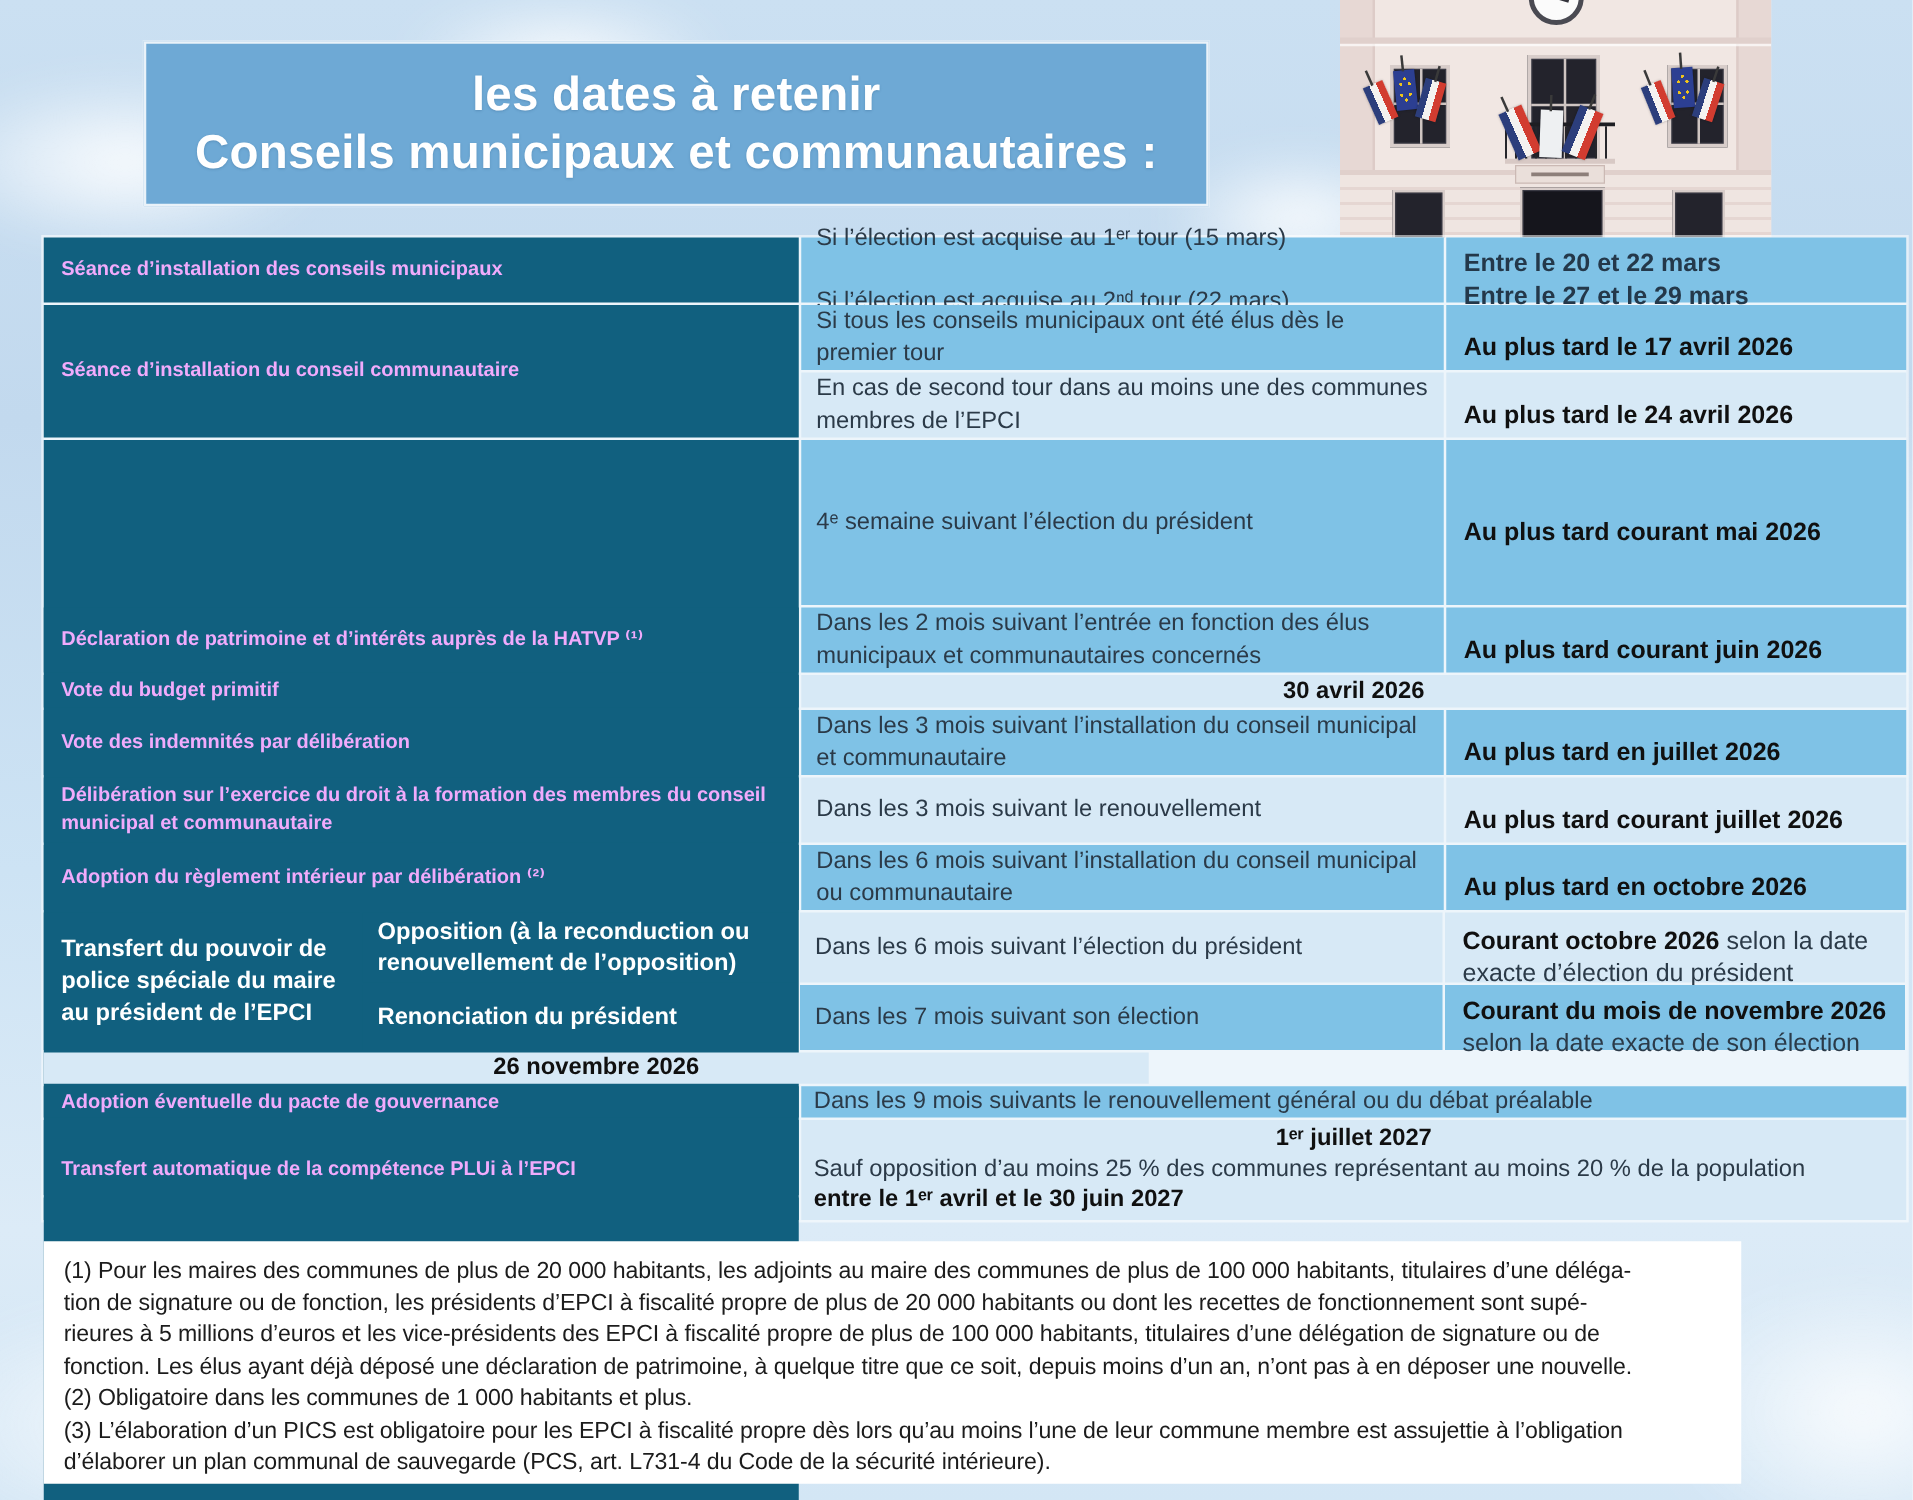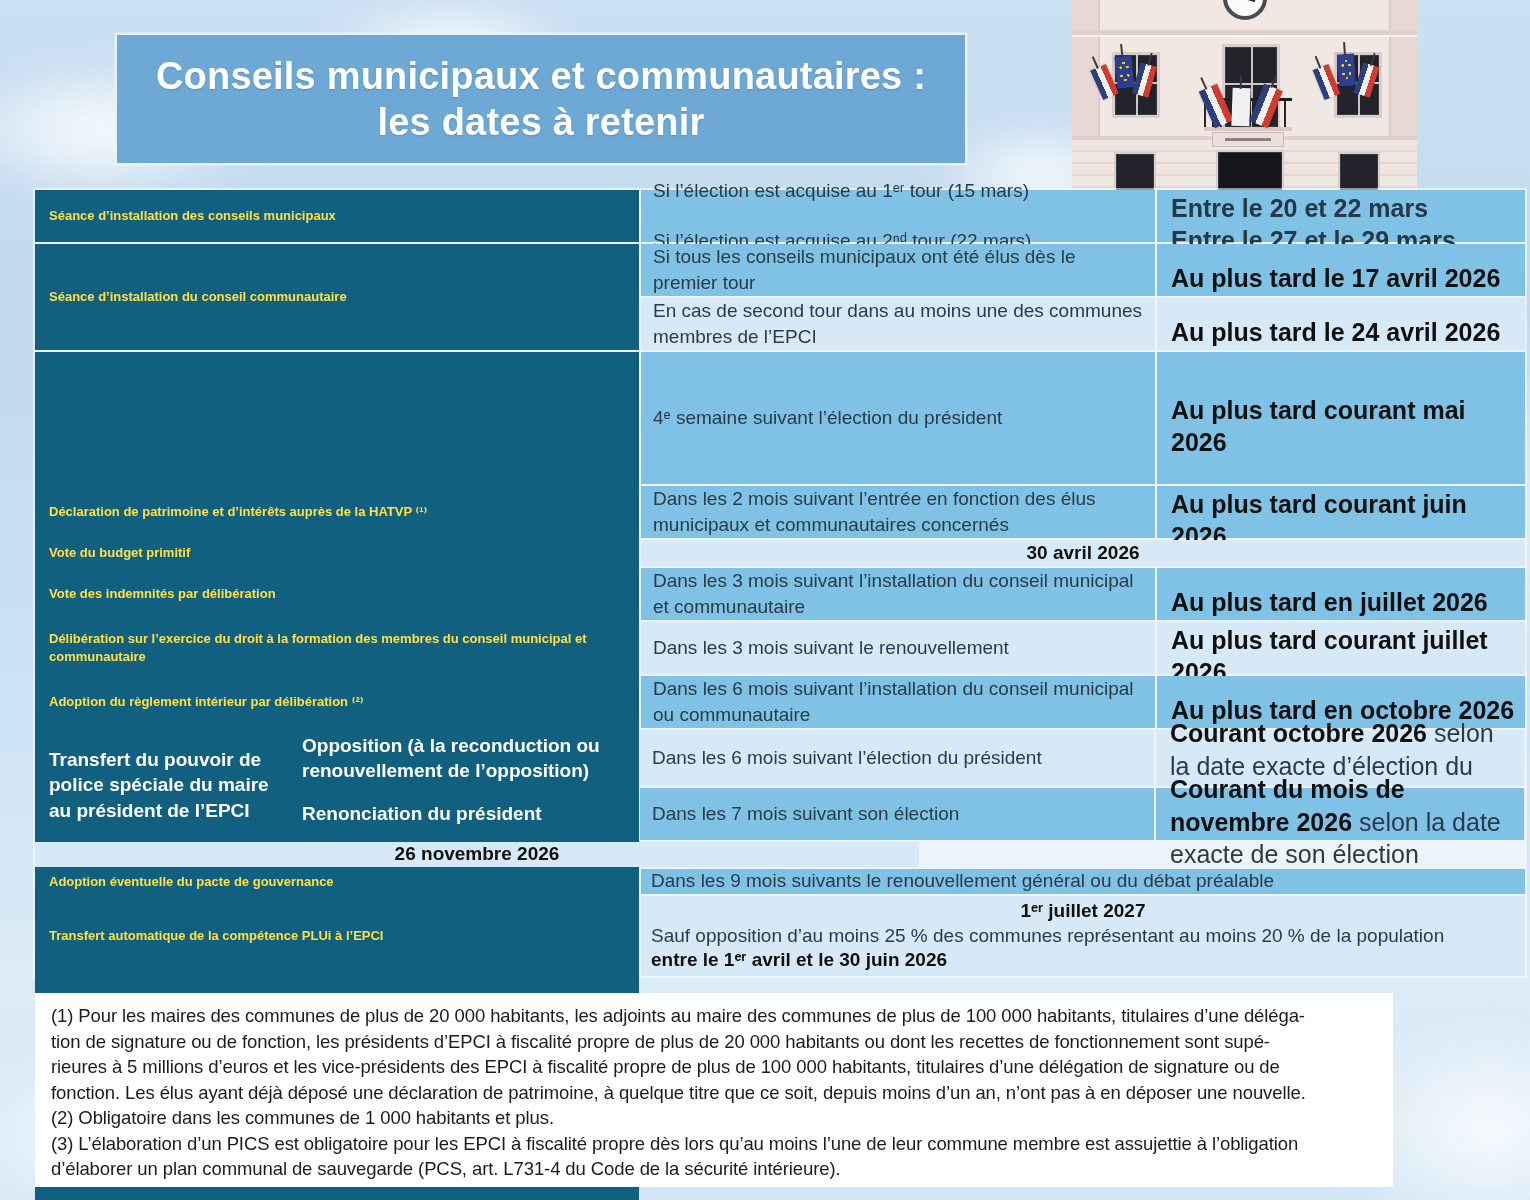--- a/index.html
+++ b/index.html
@@ -40,23 +40,23 @@
   .flag{position:absolute;width:17px;height:32px;box-shadow:0 0 2px rgba(0,0,0,.3);}
   .flag::before{content:"";position:absolute;left:7px;top:-12px;width:2px;height:13px;background:#3a3a3a;}
   .fr{background:linear-gradient(90deg,#2c3e7c 0 33%,#f4f2f0 33% 66%,#d23c30 66% 100%);}
   .eu{background:#2c3f92;background-image:radial-gradient(circle 1.3px at 50% 22%,#f0c419 98%,transparent),radial-gradient(circle 1.3px at 30% 35%,#f0c419 98%,transparent),radial-gradient(circle 1.3px at 70% 35%,#f0c419 98%,transparent),radial-gradient(circle 1.3px at 30% 62%,#f0c419 98%,transparent),radial-gradient(circle 1.3px at 70% 62%,#f0c419 98%,transparent),radial-gradient(circle 1.3px at 50% 75%,#f0c419 98%,transparent);}
   .whiteflag{background:linear-gradient(90deg,#eef0f2 0 100%);}
   
   .dtable{position:absolute;left:35px;top:190px;width:1490px;display:flex;flex-direction:column;gap:2px;
     background:#edf5fb;box-shadow:0 0 0 2px rgba(255,255,255,.55);}
   .band{display:flex;gap:2px;}
   .cell{box-sizing:border-box;display:flex;flex-direction:column;justify-content:center;}
-  .lc{width:604px;flex:0 0 604px;background:#11607f;color:#fde047;font-weight:bold;font-size:13px;line-height:1.32;padding:3px 8px 4px 14px;}
+  .lc{width:604px;flex:0 0 604px;background:#11607f;color:#f0abfc;font-weight:bold;font-size:16px;line-height:1.32;padding:3px 8px 4px 14px;}
   .mc{width:514px;flex:0 0 514px;font-size:19px;line-height:1.35;color:#2b3a48;padding:4px 10px 4px 12px;gap:24px;}
-  .rc{width:368px;flex:0 0 368px;font-size:25px;line-height:1.3;padding:20px 10px 4px 14px;}
+  .rc{width:368px;flex:0 0 368px;font-size:20px;line-height:1.3;padding:20px 10px 4px 14px;}
   .merged{width:884px;flex:0 0 884px;font-size:19px;line-height:1.3;padding:2px 10px;}
   .bg-m{background:#7fc2e6;}
   .bg-l{background:#d7e9f6;}
   .bold{font-weight:bold;color:#101010;}
   .semib{font-weight:600;color:#24384a;}
   .center{align-items:center;text-align:center;}
   .stackcol{display:flex;flex-direction:column;gap:2px;}
   .lc2{width:253px;flex:0 0 253px;background:#11607f;color:#fff;font-weight:bold;font-size:19px;line-height:1.32;padding:4px 8px 4px 14px;box-sizing:border-box;display:flex;flex-direction:column;justify-content:center;}
   .lc3{width:348px;flex:0 0 348px;background:#11607f;color:#fff;font-weight:bold;font-size:19px;line-height:1.32;padding:4px 8px 4px 12px;box-sizing:border-box;display:flex;flex-direction:column;justify-content:center;}
   
@@ -68,22 +68,22 @@
 <body>
 
 <div class="cloud" style="left:-60px;top:60px;width:320px;height:140px;"></div>
 <div class="cloud" style="left:320px;top:0px;width:260px;height:90px;"></div>
 <div class="cloud" style="left:930px;top:120px;width:220px;height:110px;"></div>
 <div class="cloud" style="left:-80px;top:1040px;width:420px;height:200px;opacity:.8;"></div>
 <div class="cloud" style="left:1330px;top:1020px;width:320px;height:220px;opacity:.9;"></div>
 <div class="cloud" style="left:1400px;top:300px;width:220px;height:420px;opacity:.5;"></div>
 
 <div class="banner">
+  <div class="banner-line">les dates à retenir</div>
   <div class="banner-line">Conseils municipaux et communautaires :</div>
-  <div class="banner-line">les dates à retenir</div>
 </div>
 
 <div class="building">
   <div class="pilaster pl"></div>
   <div class="pilaster pr"></div>
   <div class="cornice" style="top:30px;"></div>
   <div class="cornice" style="top:136px;"></div>
   <div class="rustic"></div>
   <div class="clockwrap">
     <svg width="48" height="48" viewBox="0 0 48 48">
@@ -226,21 +226,21 @@
   <div class="band" style="height:25px;">
     <div class="cell lc" style="padding-top:0;padding-bottom:0;">Adoption éventuelle du pacte de gouvernance</div>
     <div class="cell merged bg-m" style="color:#2b3a48;">Dans les 9 mois suivants le renouvellement général ou du débat préalable</div>
   </div>
 
   <div class="band" style="height:80px;">
     <div class="cell lc">Transfert automatique de la compétence PLUi à l’EPCI</div>
     <div class="cell merged bg-l" style="justify-content:center;">
       <div class="bold" style="text-align:center;">1ᵉʳ juillet 2027</div>
       <div style="color:#2b3a48;">Sauf opposition d’au moins 25 % des communes représentant au moins 20 % de la population</div>
-      <div class="bold">entre le 1ᵉʳ avril et le 30 juin 2026</div>
+      <div class="bold">entre le 1ᵉʳ avril et le 30 juin 2027</div>
     </div>
   </div>
 
 </div>
 
 <div class="footnotes">
   <div class="fn-line">(1) Pour les maires des communes de plus de 20 000 habitants, les adjoints au maire des communes de plus de 100 000 habitants, titulaires d’une déléga-</div>
   <div class="fn-line">tion de signature ou de fonction, les présidents d’EPCI à fiscalité propre de plus de 20 000 habitants ou dont les recettes de fonctionnement sont supé-</div>
   <div class="fn-line">rieures à 5 millions d’euros et les vice-présidents des EPCI à fiscalité propre de plus de 100 000 habitants, titulaires d’une délégation de signature ou de</div>
   <div class="fn-line">fonction. Les élus ayant déjà déposé une déclaration de patrimoine, à quelque titre que ce soit, depuis moins d’un an, n’ont pas à en déposer une nouvelle.</div>

